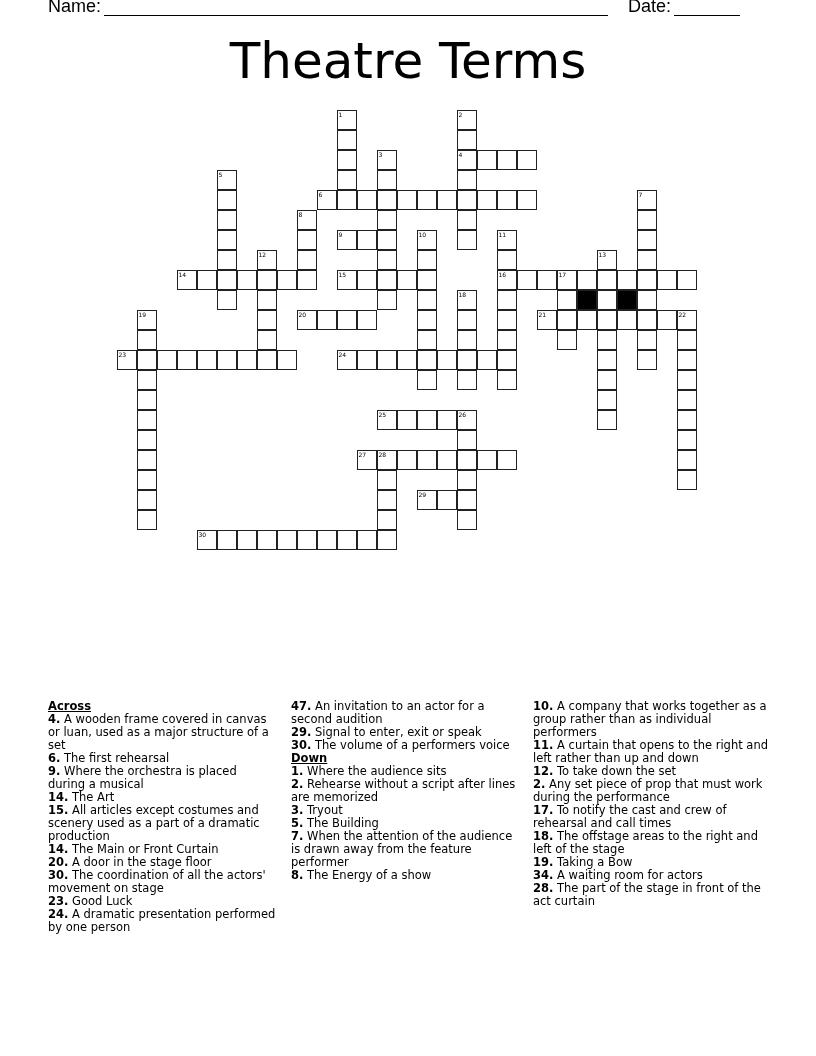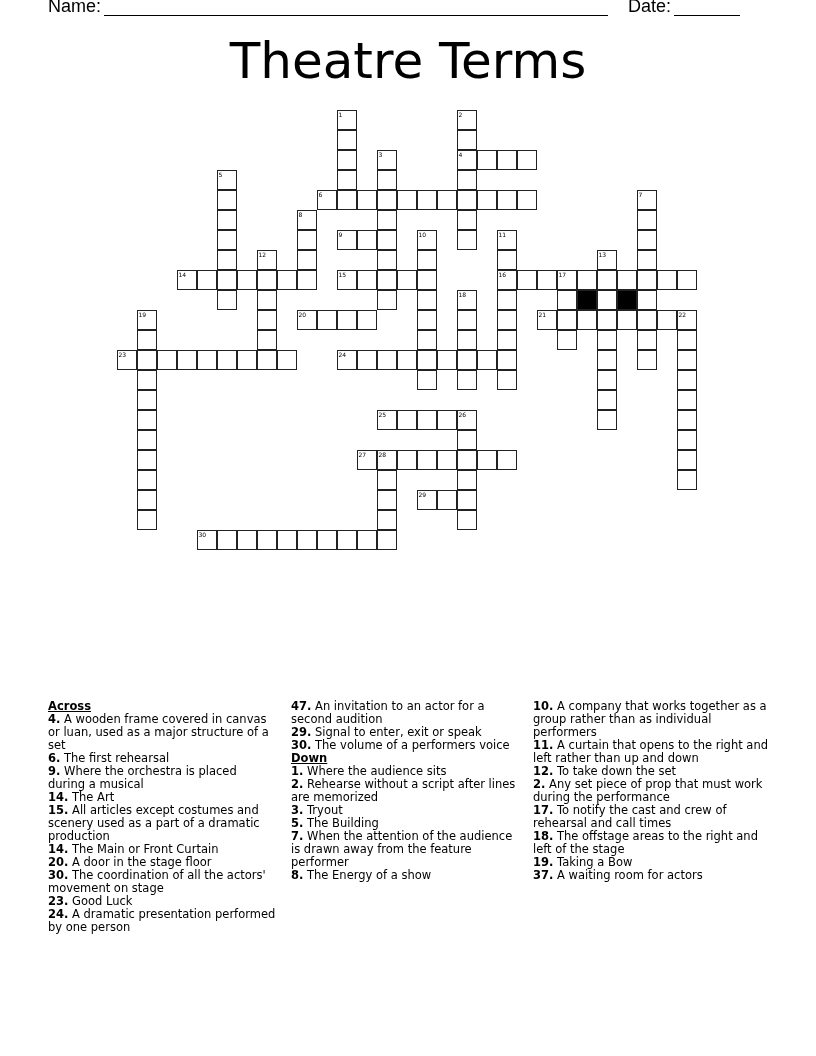--- a/index.html
+++ b/index.html
@@ -301,14 +301,15 @@
     <div class="clue"><b>8.</b> The Energy of a show</div>
   </div>
 <div class="clues col3">
     <div class="clue"><b>10.</b> A company that works together as a group rather than as individual performers</div>
     <div class="clue"><b>11.</b> A curtain that opens to the right and left rather than up and down</div>
     <div class="clue"><b>12.</b> To take down the set</div>
     <div class="clue"><b>2.</b> Any set piece of prop that must work during the performance</div>
     <div class="clue"><b>17.</b> To notify the cast and crew of rehearsal and call times</div>
     <div class="clue"><b>18.</b> The offstage areas to the right and left of the stage</div>
     <div class="clue"><b>19.</b> Taking a Bow</div>
-    <div class="clue"><b>37.</b> A waiting room for actors</div>
+    <div class="clue"><b>34.</b> A waiting room for actors</div>
+    <div class="clue"><b>28.</b> The part of the stage in front of the act curtain</div>
   </div>
 
 </body></html>

